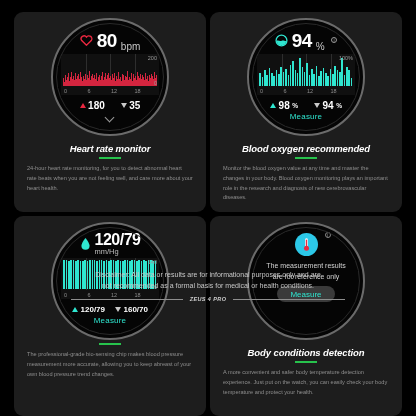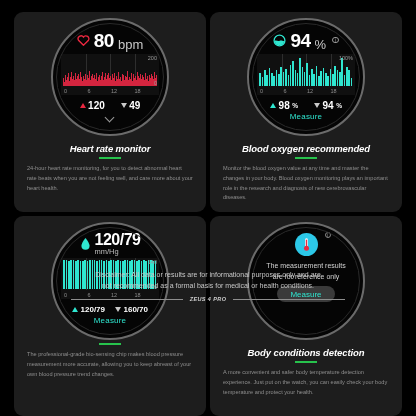--- a/index.html
+++ b/index.html
@@ -49,21 +49,21 @@
     pointer-events:none;
   }
 
   .dial-top {
     display: flex; align-items: center; justify-content: center;
     gap: 4px;
     height: 26px;
     margin-top: 7px;
   }
   .big-val { font-size: 19px; font-weight: bold; color: #fff; letter-spacing: -0.5px; line-height: 1; }
-  .unit-sm { font-size: 13px; color: #c9c9c9; align-self: flex-end; margin-bottom: 1.5px; }
+  .unit-sm { font-size: 10px; color: #c9c9c9; align-self: flex-end; margin-bottom: 1.5px; }
 
   .stacked { display:flex; flex-direction:column; align-items:flex-start; line-height:1.05; }
   .stacked .big-val { font-size: 16px; }
   .stacked .unit-sm { font-size: 7.5px; color:#bdbdbd; margin:0; align-self:flex-start; }
 
   
   .ico { display:inline-flex; align-items:center; justify-content:center; }
 
   
   .chart-wrap {
@@ -316,25 +316,25 @@
               <span class="xt" style="left: 1%;">0</span>
               <span class="xt" style="left: 26%;">6</span>
               <span class="xt" style="left: 51%;">12</span>
               <span class="xt" style="left: 76%;">18</span>
             </div>
         </div>
 
         <div class="mm-row">
           <span class="mm">
             <span class="tri-up red"></span>
-            <span>120</span>
+            <span>180</span>
           </span>
           <span class="mm">
             <span class="tri-dn" style="color:#c9c9c9"></span>
-            <span>49</span>
+            <span>35</span>
           </span>
         </div>
 
         <div class="chevron"></div>
       </div>
 
       <div class="card-title">Heart rate monitor</div>
       <div class="rule"></div>
       <div class="card-desc">24-hour heart rate monitoring, for you to detect abnormal heart rate beats when you are not feeling well, and care more about your heart health.</div>
     </div>

